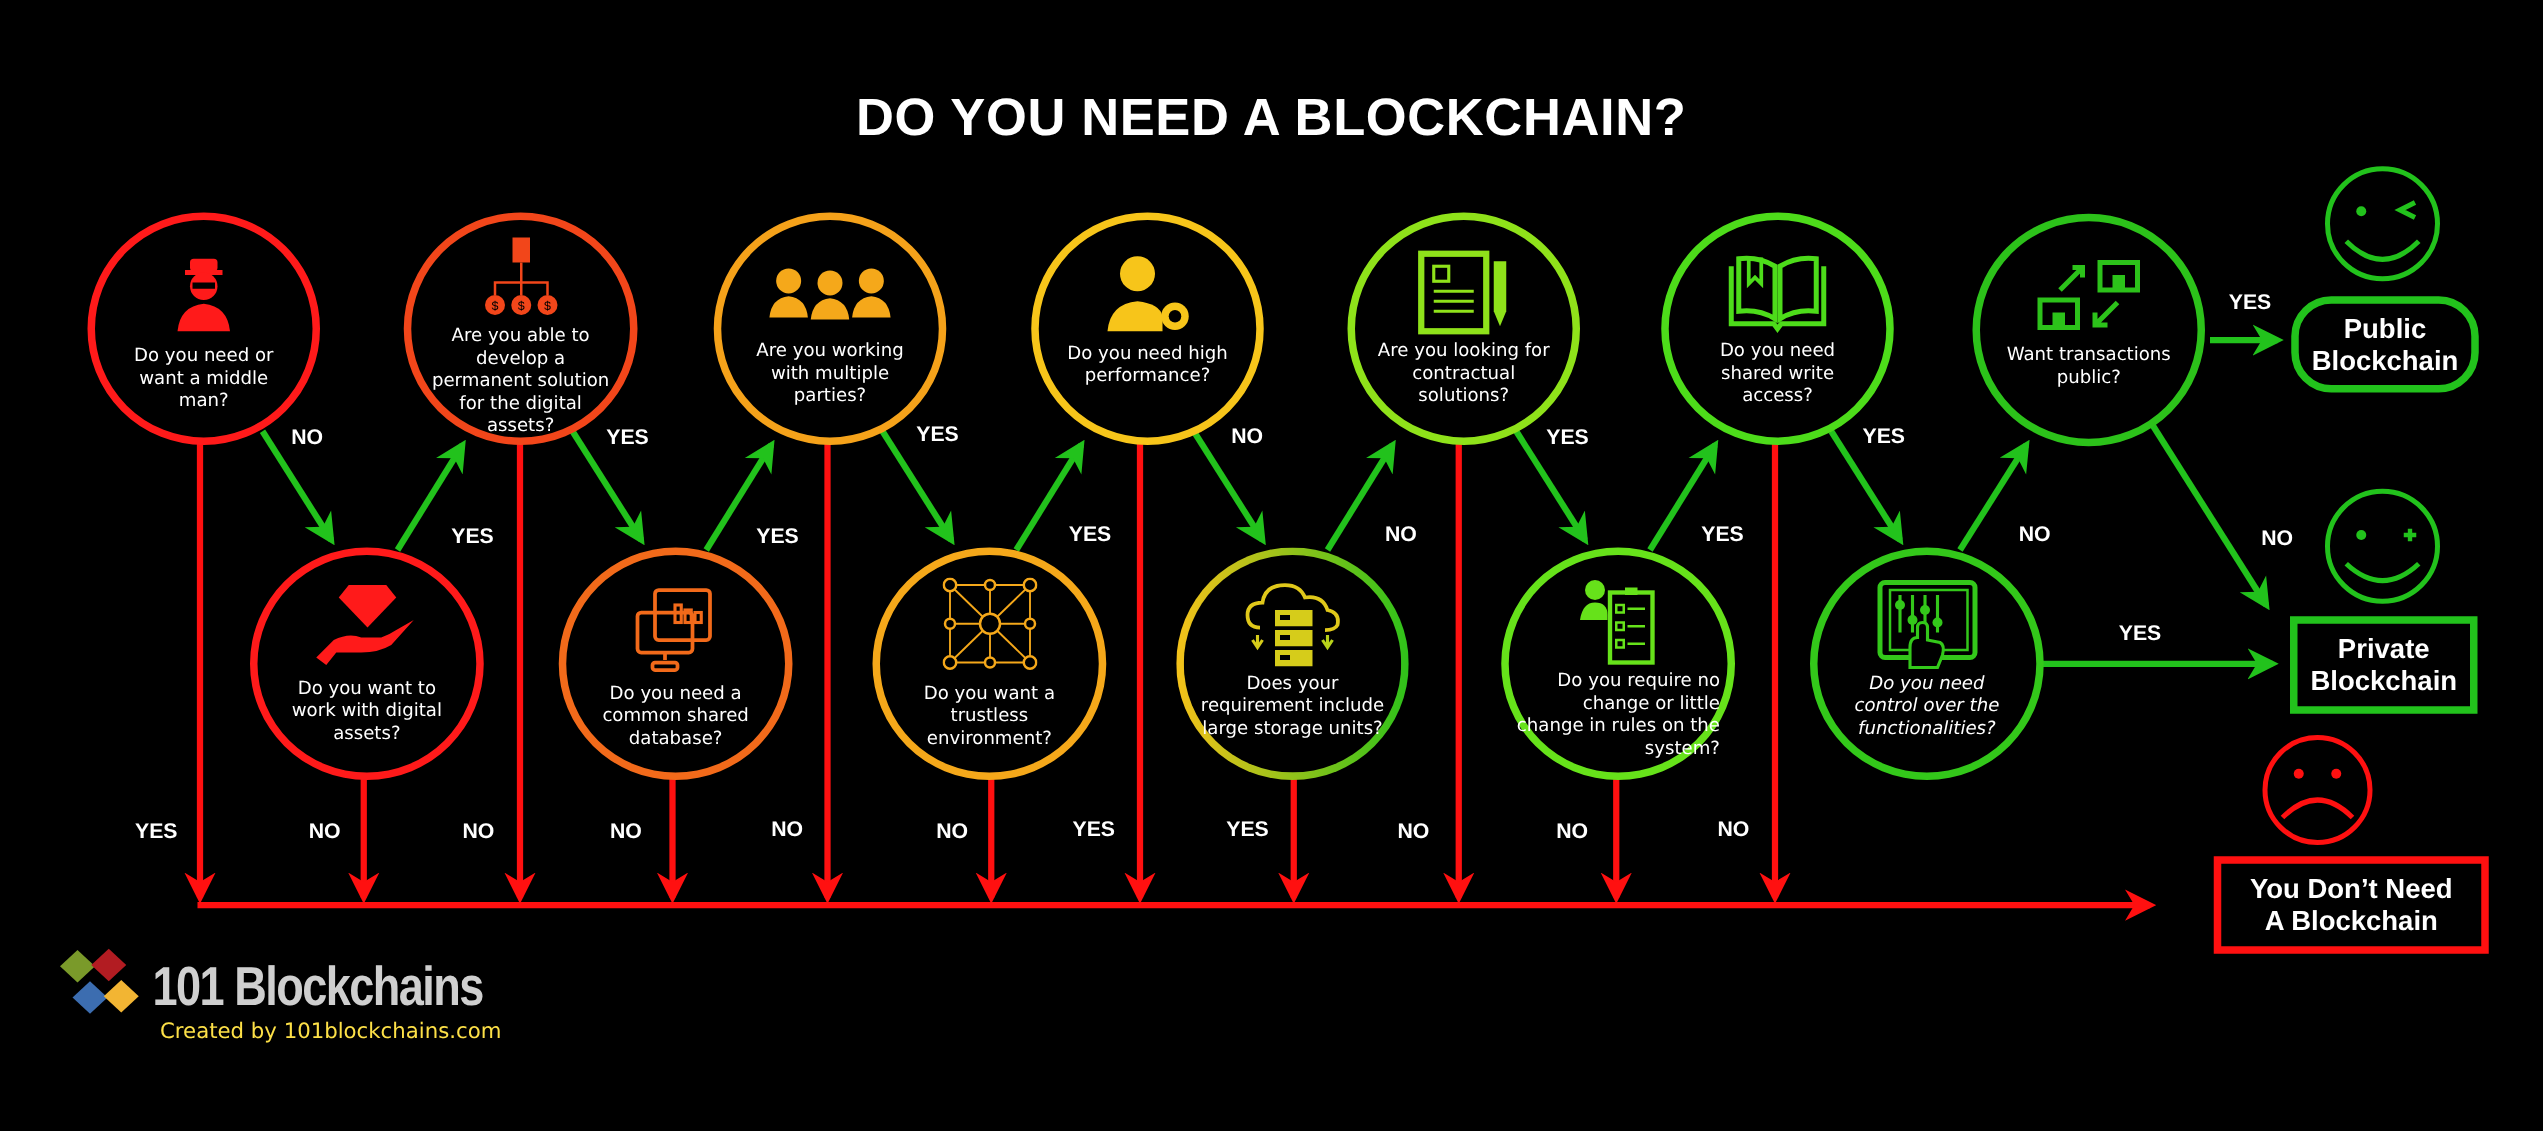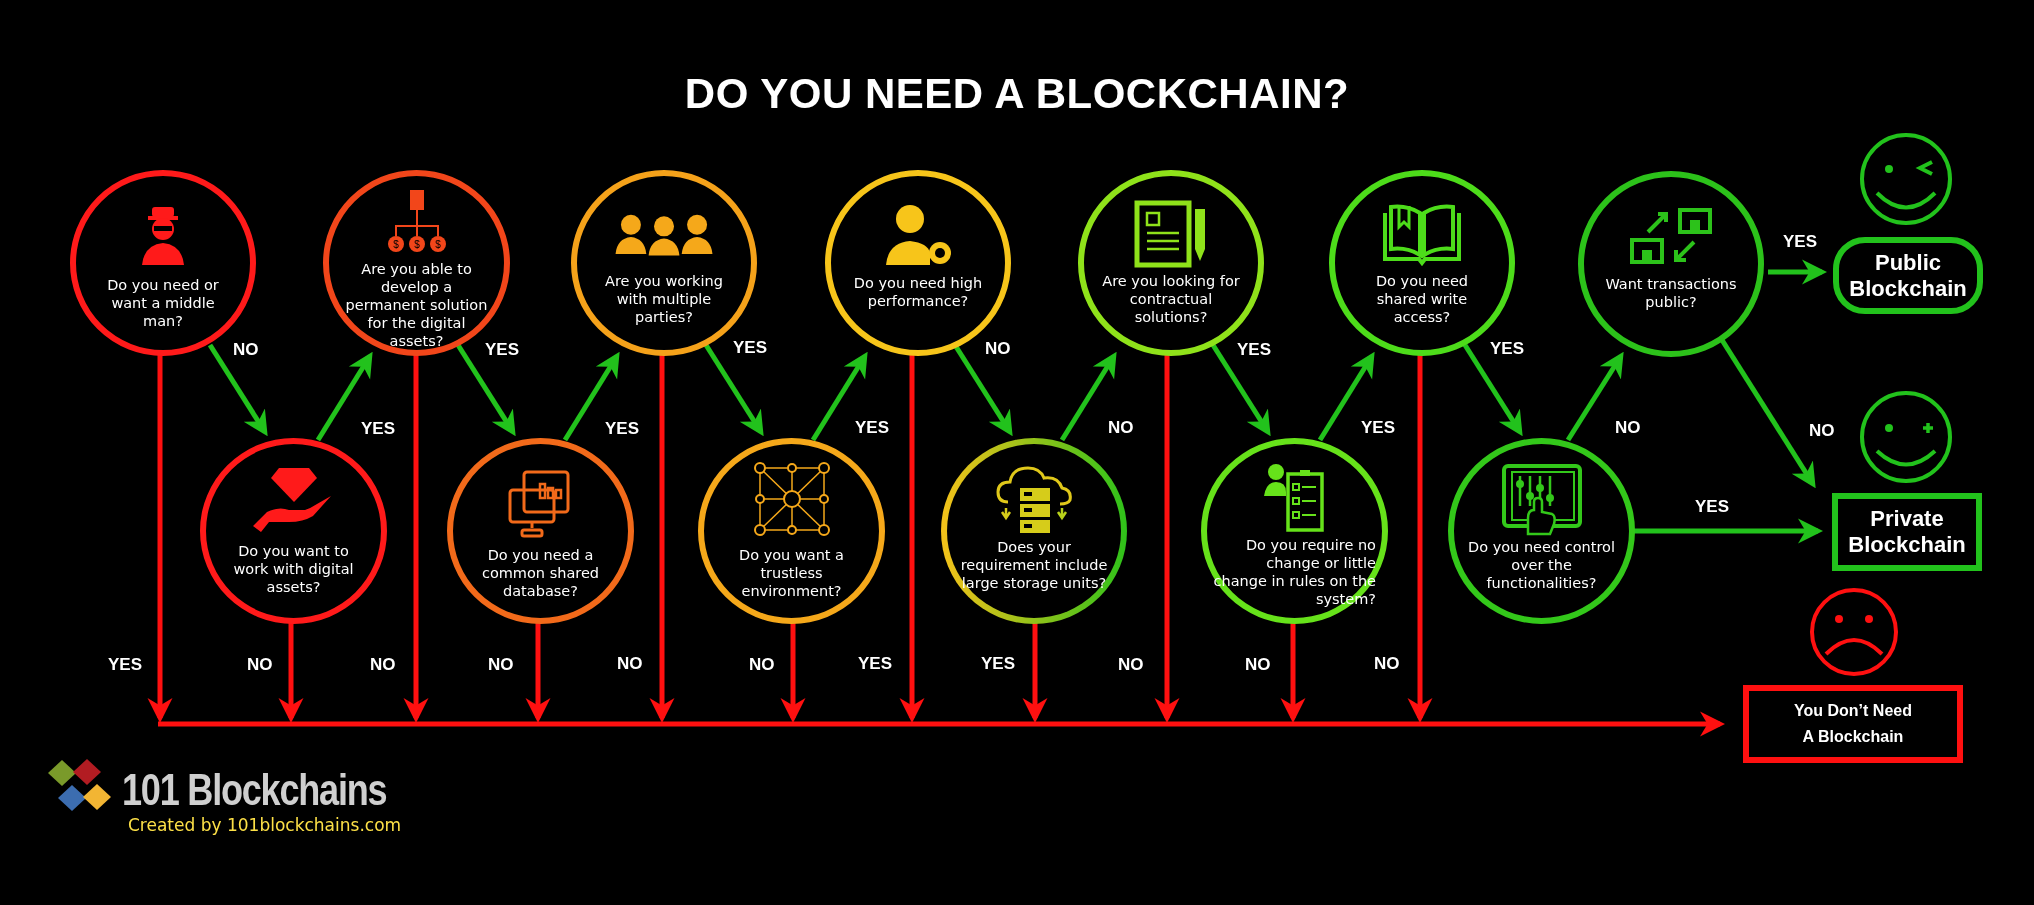--- a/index.html
+++ b/index.html
@@ -4,21 +4,21 @@
 <style>
   html, body { margin: 0; padding: 0; background: #000; }
   body { width: 2034px; height: 905px; position: relative; overflow: hidden; font-family: "Liberation Sans", sans-serif; }
   #stage { position: absolute; left: 0; top: 0; width: 2034px; height: 905px; }
   .title { position: absolute; left: 0; width: 2034px; top: 70px; text-align: center; color: #fff; font-family: "Liberation Sans", sans-serif; font-weight: bold; font-size: 42px; letter-spacing: 0.5px; }
   .node { position: absolute; border-radius: 50%; box-sizing: border-box; background: #000; display: flex; flex-direction: column; align-items: center; justify-content: flex-start; text-align: center; }
   .node .q { color: #fff; font-family: "DejaVu Sans", sans-serif; font-size: 14.5px; line-height: 18px; padding: 0 14px; }
   .node .ic { width: 100px; height: 76px; display: flex; align-items: center; justify-content: center; }
   .lbl { position: absolute; color: #fff; font-family: "Liberation Sans", sans-serif; font-weight: bold; font-size: 17px; }
   .result-box { position: absolute; box-sizing: border-box; border: 6px solid #22c21c; background: #000; display: flex; align-items: center; justify-content: center; text-align: center; color: #fff; font-family: "Liberation Sans", sans-serif; font-weight: bold; font-size: 22px; line-height: 26px; }
-  .result-box.red { border-color: #ff1010; font-size: 16px; }
+  .result-box.red { border-color: #ff1010; font-size: 22px; margin-left: 28px; }
   .logo-name { position: absolute; left: 122px; top: 765px; color: #cfcfcf; font-family: "Liberation Sans", sans-serif; font-weight: bold; font-size: 44px; letter-spacing: -1.5px; transform: scaleX(0.82); transform-origin: left top; }
   .logo-sub { position: absolute; left: 128px; top: 815px; color: #fde047; font-family: "DejaVu Sans", sans-serif; font-size: 17px; }
   svg.lines { position: absolute; left: 0; top: 0; }
 </style>
 </head>
 <body>
 
 <div id="stage">
 
   <svg class="lines" width="2034" height="905">
@@ -289,21 +289,21 @@
             <rect x="33" y="50" width="6" height="6"></rect>
             <line x1="42" y1="25" x2="56" y2="25"></line>
             <line x1="42" y1="39" x2="56" y2="39"></line>
             <line x1="42" y1="53" x2="56" y2="53"></line>
           </g>
         </svg>
     </div>
     <div class="q" style="padding:0 6px;text-align:right;">Do you require no change or little change in rules on the system?</div>
   </div>
 
-  <div class="node" style="left:1448px;top:438px;width:187px;height:186px;border:6px solid #33c81a;padding-top:18px;">
+  <div class="node" style="left:1448px;top:438px;width:187px;height:186px;border:6px solid #33c81a;padding-top:18px;font-style:italic;">
     <div class="ic">
       <svg width="84" height="76" viewBox="0 0 84 76">
           <rect x="4" y="4" width="76" height="60" rx="4" fill="none" stroke="#33c81a" stroke-width="4"></rect>
           <rect x="12" y="10" width="62" height="48" fill="none" stroke="#33c81a" stroke-width="2"></rect>
           <g stroke="#33c81a" stroke-width="2.5">
             <line x1="20" y1="14" x2="20" y2="44"></line>
             <line x1="30" y1="14" x2="30" y2="44"></line>
             <line x1="40" y1="14" x2="40" y2="44"></line>
             <line x1="50" y1="14" x2="50" y2="44"></line>
           </g>

